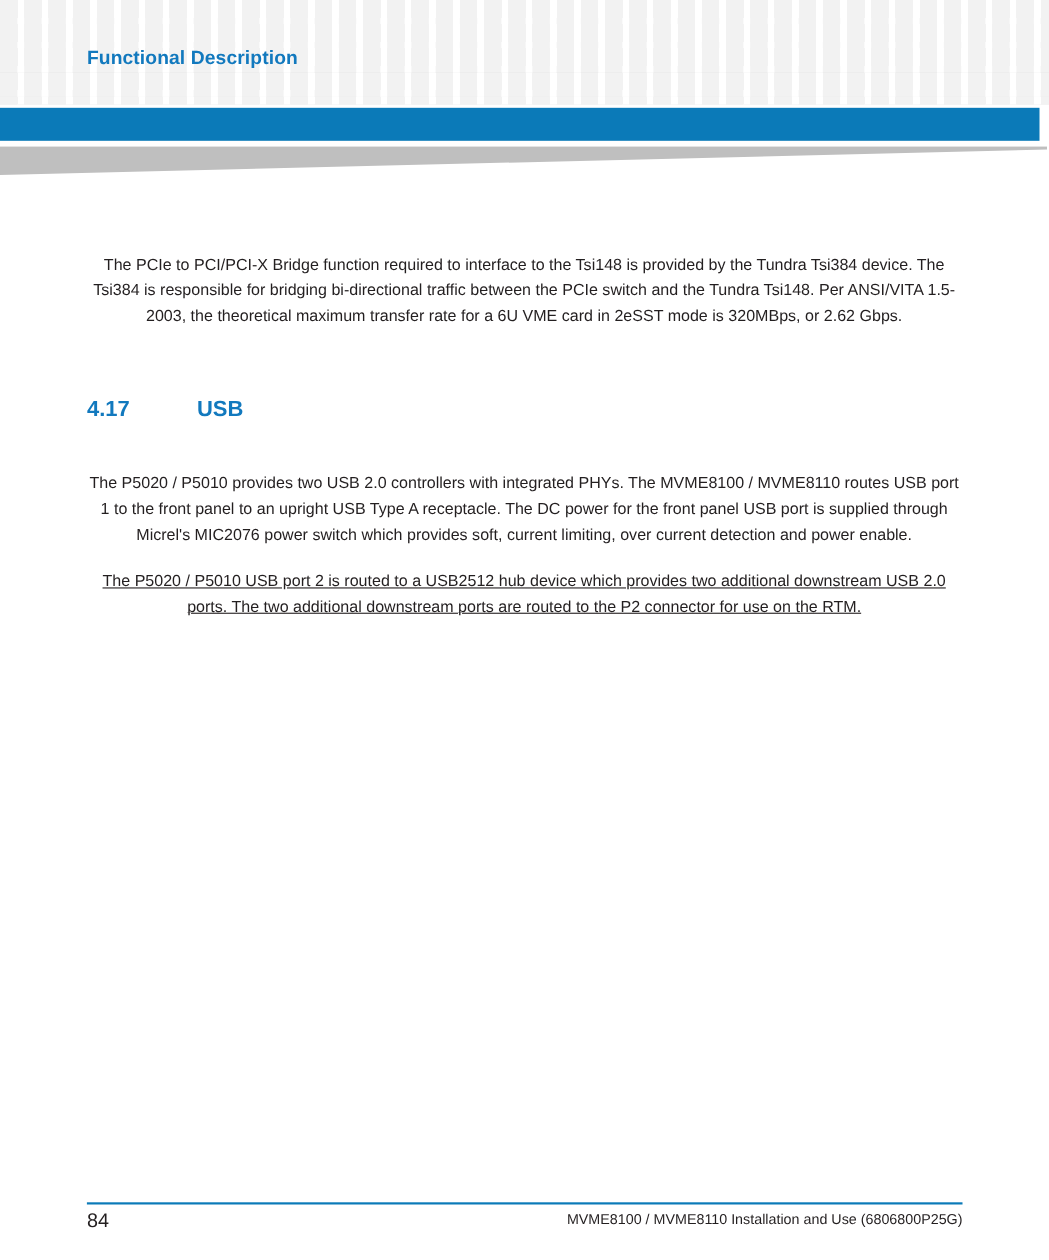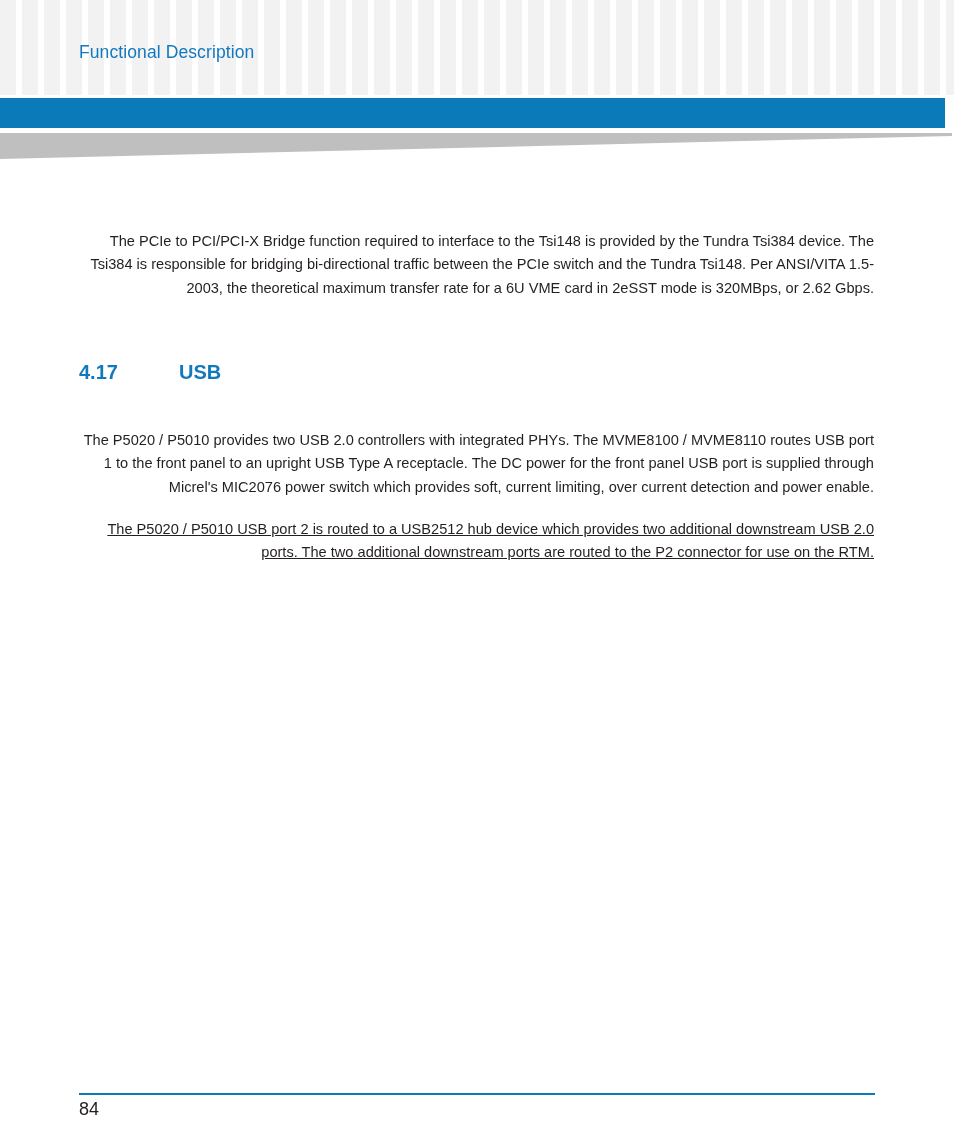--- a/index.html
+++ b/index.html
@@ -65,21 +65,21 @@
         #000 0px, #000 16px,
         rgba(0,0,0,0) 16px, rgba(0,0,0,0) 22px
       );
   }
 
   .header-title {
     position: absolute;
     left: 79px;
     top: 41px;
     font-size: 17.5px;
-    font-weight: normal;
+    font-weight: bold;
     color: #1279be;
     letter-spacing: 0.1px;
     white-space: nowrap;
     z-index: 5;
     line-height: 22px;
   }
 
   
   .blue-band {
     position: absolute;
@@ -132,21 +132,21 @@
   }
 
   p.body {
     position: absolute;
     left: 79px;
     width: 795px;
     margin: 0;
     font-size: 14.6px;
     line-height: 23.4px;
     color: #231f20;
-    text-align: right;
+    text-align: center;
   }
 
   .p1 { top: 230px; }
   .p2 { top: 429px; }
   .p3 { top: 518px; text-decoration: underline; }
 
   
   .footer-rule {
     position: absolute;
     left: 79px;
@@ -200,14 +200,15 @@
   <div class="h3 sec-417">
     <span class="h3-num">4.17</span><span>USB</span>
   </div>
 
   <p class="body p2">The P5020 / P5010 provides two USB 2.0 controllers with integrated PHYs. The MVME8100 / MVME8110 routes USB port 1 to the front panel to an upright USB Type A receptacle. The DC power for the front panel USB port is supplied through Micrel's MIC2076 power switch which provides soft, current limiting, over current detection and power enable.</p>
 
   <p class="body p3">The P5020 / P5010 USB port 2 is routed to a USB2512 hub device which provides two additional downstream USB 2.0 ports. The two additional downstream ports are routed to the P2 connector for use on the RTM.</p>
 
   <div class="footer-rule"></div>
   <div class="footer-page">84</div>
+  <div class="footer-doc">MVME8100 / MVME8110 Installation and Use (6806800P25G)</div>
 
 </div>
 
 </body></html>

